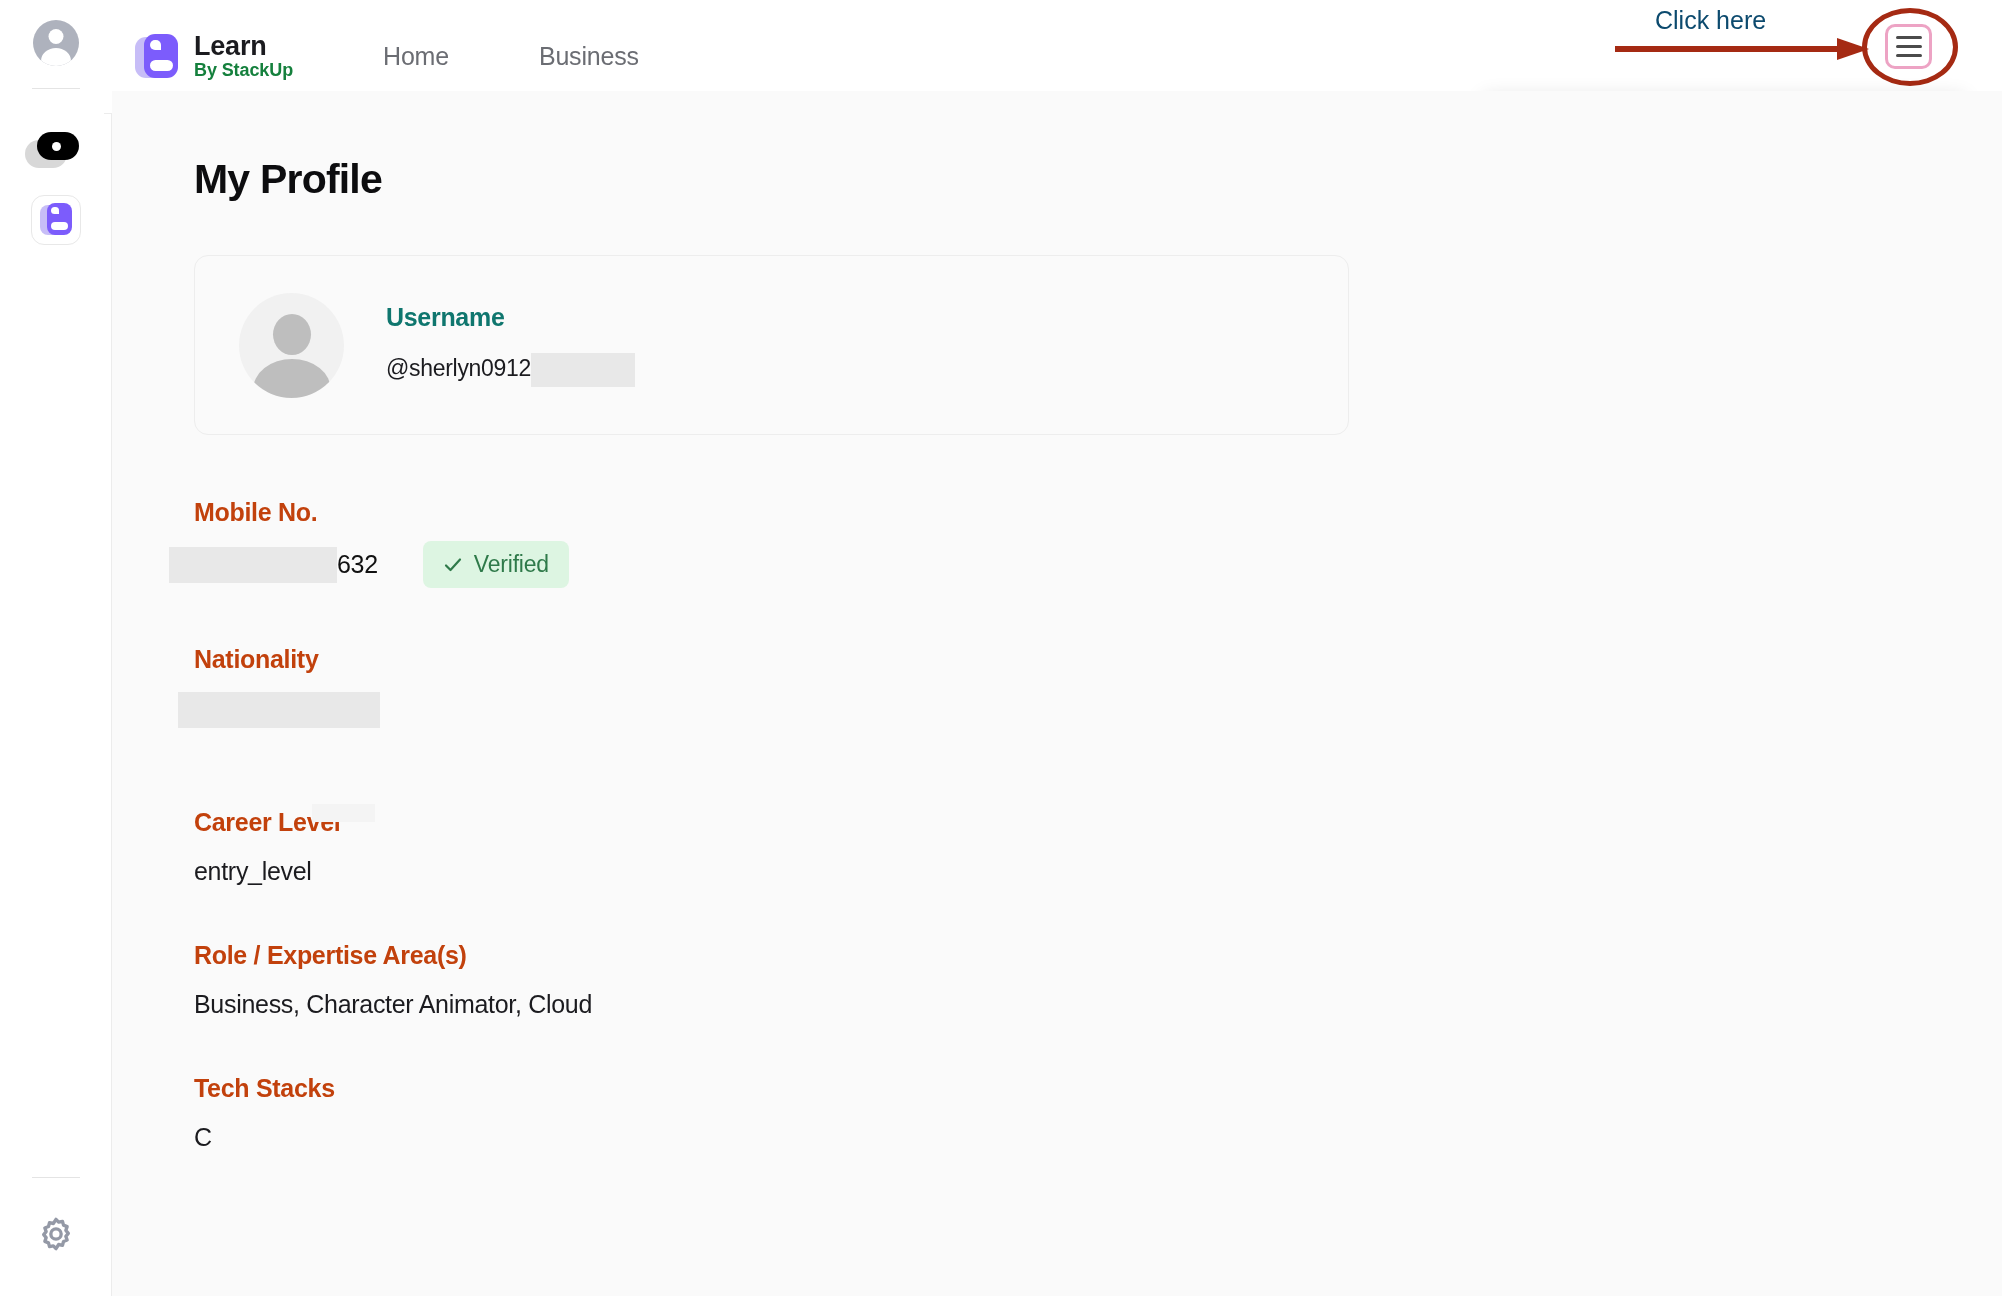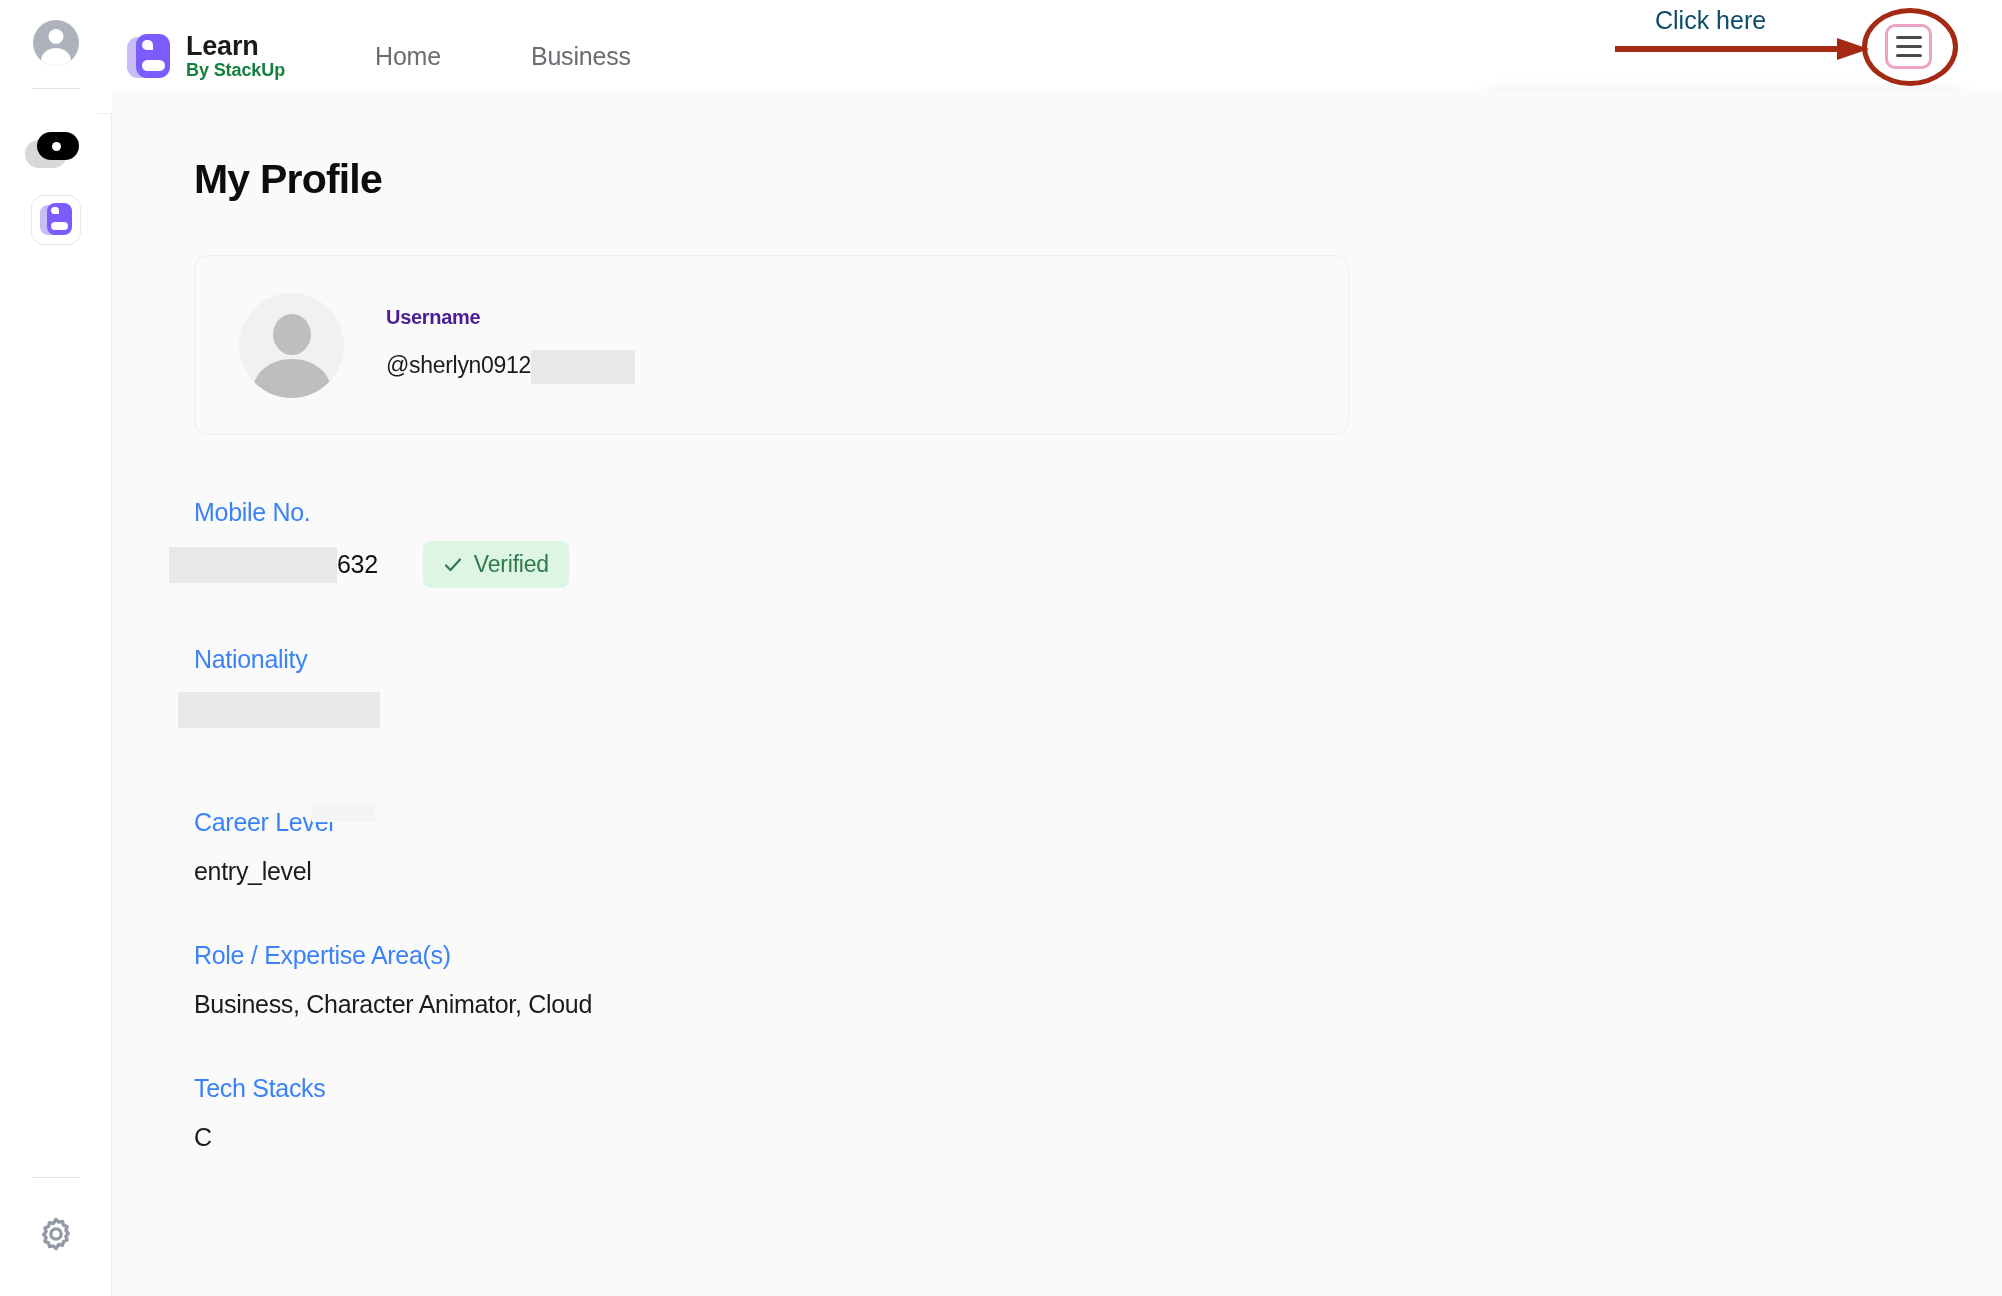--- a/index.html
+++ b/index.html
@@ -77,21 +77,21 @@
   .learn-mark .d2 {
     position:absolute; left:11px; top:19px; width:17px; height:8px;
     border-radius: 4px; background:#ffffff;
   }
   .rail-bottom { margin-top: auto; display:flex; flex-direction:column; align-items:center; }
   .rail-bottom .rail-div { margin-bottom: 36px; margin-top: 0; }
   .gear { width: 40px; height: 40px; margin-bottom: 42px; }
 
   
   .header {
-    position: absolute; left: 96px; top: 0;
+    position: absolute; left: 104px; top: 0;
     width: 1890px; height: 114px;
     background: #ffffff; border-bottom: 1px solid #ececec;
     display: flex; align-items: center;
   }
   .brand { display: flex; align-items: center; margin-left: 31px; }
   .brand-mark { position: relative; width: 44px; height: 46px; margin-right: 15px; }
   .brand-mark .back {
     position:absolute; left:0; top:3px; width:34px; height:41px;
     border-radius:11px; background:#c7bdf7;
   }
@@ -193,28 +193,28 @@
     background: #f1f1f1; position: relative; overflow: hidden; margin-right: 42px;
   }
   .card-avatar::before {
     content:""; position:absolute; left:50%; top:21px; transform:translateX(-50%);
     width:38px; height:41px; border-radius:50%; background:#bebebe;
   }
   .card-avatar::after {
     content:""; position:absolute; left:50%; top:66px; transform:translateX(-50%);
     width:78px; height:62px; border-radius:50% 50% 0 0; background:#bebebe;
   }
-  .card-label { font-size: 20px; font-weight: 700; color:#4c1d95; letter-spacing:-0.3px; }
+  .card-label { font-size: 25px; font-weight: 700; color:#0f766e; letter-spacing:-0.3px; }
   .card-handle { font-size: 23px; color:#1b1b1f; margin-top: 21px; letter-spacing:-0.3px; }
   .hint {
     margin: 66px 0 0 82px; font-size: 25px; color:#75777c; letter-spacing:-0.3px;
   }
   .field { margin-left: 82px; }
   .field-label {
-    font-size: 25px; font-weight: 400; color:#3b82f6; letter-spacing:-0.3px;
+    font-size: 25px; font-weight: 700; color:#c2410c; letter-spacing:-0.3px;
   }
   .field-value {
     font-size: 25px; color:#1b1b1f; margin-top: 20px; letter-spacing:-0.3px;
   }
   .mobile-row { display:flex; align-items:center; margin-top: 14px; margin-left: -25px; }
   .mobile-val { font-size:25px; color:#111; letter-spacing:-0.3px; }
   .badge {
     margin-left: 45px; background:#ddf5e2; color:#2f7a4a;
     border-radius: 8px; padding: 10px 20px; font-size: 23px;
     display:flex; align-items:center; gap: 11px; letter-spacing:-0.2px;

